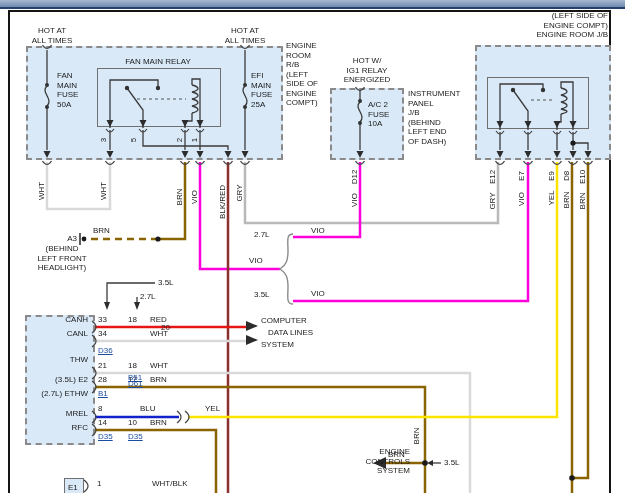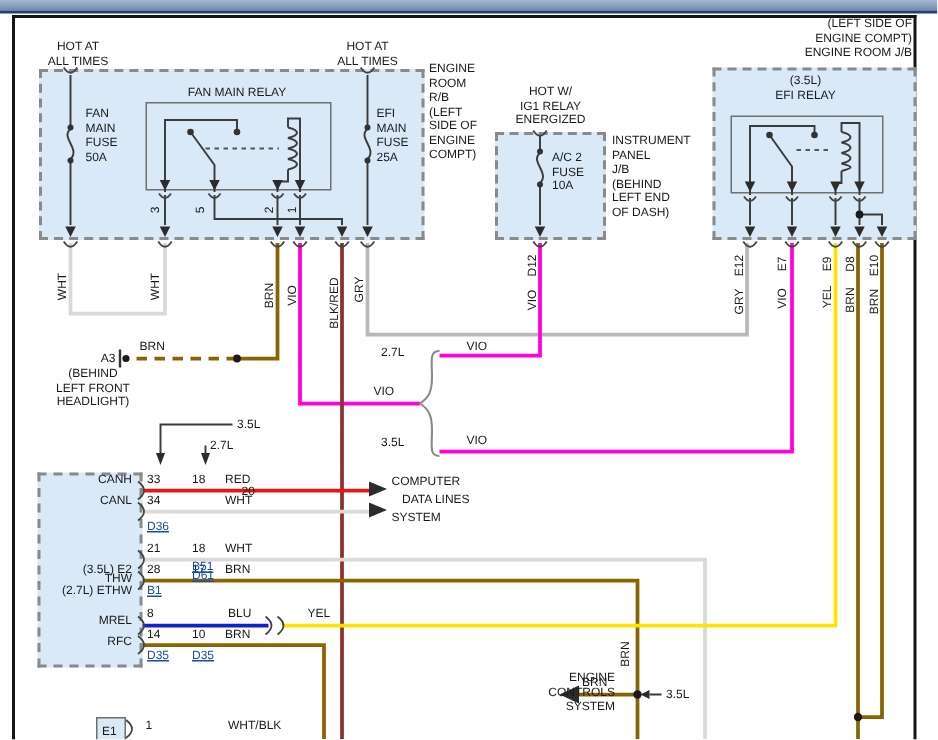--- a/index.html
+++ b/index.html
@@ -209,22 +209,20 @@
 10A</div>
   <div class="lb" style="left:408px;top:89px;">INSTRUMENT
 PANEL
 J/B
 (BEHIND
 LEFT END
 OF DASH)</div>
   <div class="lb rt" style="left:480px;top:11px;width:128px;">(LEFT SIDE OF
 ENGINE COMPT)
 ENGINE ROOM J/B</div>
-  <div class="lb ctr" style="left:487px;top:49px;width:100px;">(3.5L)
-EFI RELAY</div>
 
   <span class="v" style="left:104px;top:140px;">3</span>
   <span class="v" style="left:134px;top:140px;">5</span>
   <span class="v" style="left:180px;top:140px;">2</span>
   <span class="v" style="left:195px;top:140px;">1</span>
 
   <span class="v" style="left:42px;top:191px;">WHT</span>
   <span class="v" style="left:104px;top:191px;">WHT</span>
   <span class="v" style="left:180px;top:197px;">BRN</span>
   <span class="v" style="left:195px;top:197px;">VIO</span>
@@ -253,21 +251,21 @@
   <div class="lb" style="left:158px;top:278px;">3.5L</div>
   <div class="lb" style="left:140px;top:292px;">2.7L</div>
   <div class="lb" style="left:254px;top:230px;">2.7L</div>
   <div class="lb" style="left:254px;top:290px;">3.5L</div>
   <div class="lb" style="left:249px;top:256px;">VIO</div>
   <div class="lb" style="left:311px;top:226px;">VIO</div>
   <div class="lb" style="left:311px;top:289px;">VIO</div>
 
   <div class="lb rt" style="left:40px;top:315px;width:48px;">CANH</div>
   <div class="lb rt" style="left:40px;top:329px;width:48px;">CANL</div>
-  <div class="lb rt" style="left:40px;top:381px;width:48px;">THW</div>
+  <div class="lb rt" style="left:40px;top:355px;width:48px;">THW</div>
   <div class="lb rt" style="left:22px;top:375px;width:66px;">(3.5L)  E2</div>
   <div class="lb rt" style="left:22px;top:389px;width:66px;">(2.7L) ETHW</div>
   <div class="lb rt" style="left:40px;top:409px;width:48px;">MREL</div>
   <div class="lb rt" style="left:40px;top:423px;width:48px;">RFC</div>
 
   <span class="lb" style="left:98px;top:315px;">33</span>
   <span class="lb" style="left:128px;top:315px;">18</span>
   <span class="lb" style="left:150px;top:315px;">RED</span>
   <span class="lb" style="left:98px;top:329px;">34</span>
   <span class="lb" style="left:128px;top:323px;padding-left:33px;">20</span>
@@ -276,21 +274,21 @@
   <span class="lb lk" style="left:128px;top:346px;margin-top:33px;">D61</span>
   <span class="lb" style="left:98px;top:361px;">21</span>
   <span class="lb" style="left:128px;top:361px;">18</span>
   <span class="lb" style="left:150px;top:361px;">WHT</span>
   <span class="lb" style="left:98px;top:375px;">28</span>
   <span class="lb" style="left:128px;top:375px;">17</span>
   <span class="lb" style="left:150px;top:375px;">BRN</span>
   <span class="lb lk" style="left:98px;top:389px;">B1</span>
   <span class="lb lk" style="left:128px;top:373px;">B51</span>
   <span class="lb" style="left:98px;top:404px;">8</span>
-  <span class="lb" style="left:152px;top:404px;">BLU</span>
+  <span class="lb" style="left:140px;top:404px;">BLU</span>
   <span class="lb" style="left:205px;top:404px;">YEL</span>
   <span class="lb" style="left:98px;top:418px;">14</span>
   <span class="lb" style="left:128px;top:418px;">10</span>
   <span class="lb" style="left:150px;top:418px;">BRN</span>
   <span class="lb lk" style="left:98px;top:432px;">D35</span>
   <span class="lb lk" style="left:128px;top:432px;">D35</span>
 
 
   <span class="lb" style="left:261px;top:316px;">COMPUTER</span>
   <span class="lb" style="left:268px;top:328px;">DATA LINES</span>

